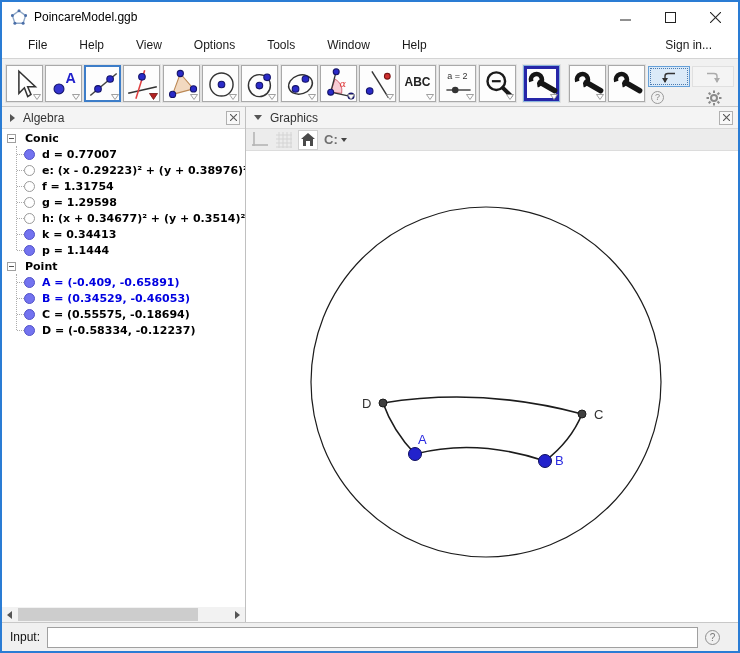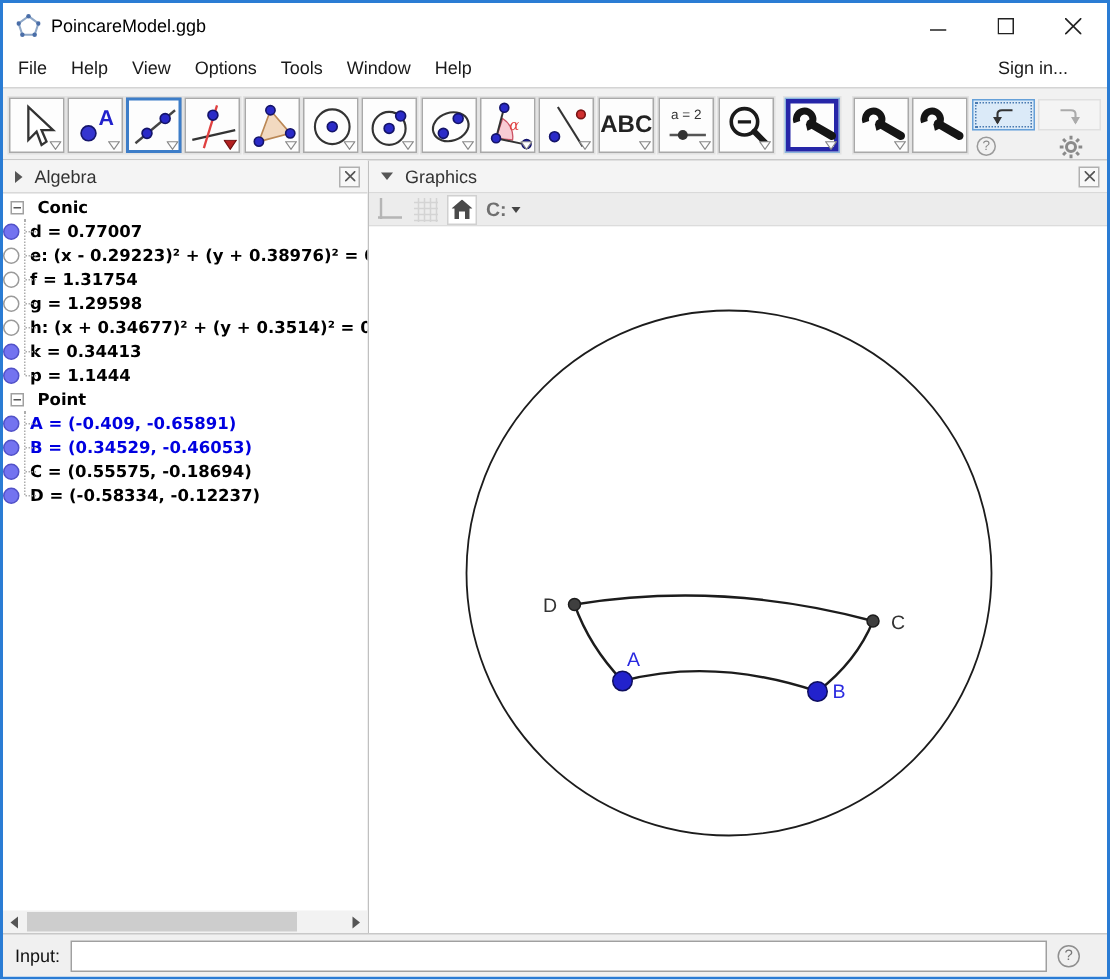--- a/index.html
+++ b/index.html
@@ -9,31 +9,31 @@
 
   
   .titlebar { height:30px; display:flex; align-items:center; padding-left:9px; background:#fff; flex:0 0 auto; }
   .gg-logo { width:16px; height:16px; margin-right:7px; }
   .title-text { font-size:12px; color:#000; }
   .win-controls { margin-left:auto; display:flex; align-items:center; height:100%; }
   .win-btn { width:45px; height:100%; display:flex; align-items:center; justify-content:center; }
 
   
   .menubar { height:26px; display:flex; align-items:center; background:#fff; font-size:12px; color:#1a1a1a; padding-left:2px; flex:0 0 auto; }
-  .menu-item { padding:0 8px; line-height:26px; }
+  .menu-item { padding:0 8px; line-height:26px;margin-left:16px; }
   .signin { margin-left:auto; padding-right:26px;text-align:right; }
 
   
   .toolbar { height:49px; background:#f1f1f1; border-top:1px solid #d4d4d4; border-bottom:1px solid #c9c9c9; position:relative; flex:0 0 auto; }
   .tbtn { position:absolute; top:6px; width:37px; height:37px; background:#fdfdfd; border:1px solid #a9a9a9; box-shadow:0 0 0 1px #e2e2e2; }
   .tbtn svg.icon { position:absolute; left:2px; top:2px; }
   .tbtn .dd { position:absolute; right:1px; bottom:1px; }
   .tbtn.sel-line { outline:2px solid #3d7dc8; outline-offset:-2px; }
   .tbtn.sel-wrench { border:1px solid #8ab4dc; outline:3px solid #2626a8; outline-offset:-4px; }
-  .abc-label { position:absolute; left:0; top:9px; width:100%; text-align:center; font-size:16px; font-weight:bold; color:#222; }
+  .abc-label { position:absolute; left:0; top:9px; width:100%; text-align:center; font-size:12px; font-weight:bold; color:#222; }
   .slider-label { position:absolute; left:0; top:5px; width:100%; text-align:center; font-size:9px; color:#333; }
   .undo-btn { position:absolute; top:7px; right:48px; width:42px; height:21px; background:#dbeaf8; border:1px solid #66a0d8; outline:1px dotted #4a7ab0; outline-offset:-3px; display:flex; align-items:center; justify-content:center; }
   .redo-btn { position:absolute; top:7px; right:4px; width:42px; height:21px; background:#f4f4f4; border:1px solid #e0e0e0; display:flex; align-items:center; justify-content:center; }
   .help-circ { position:absolute; top:32px; right:74px; width:13px; height:13px; border:1px solid #9a9a9a; border-radius:50%; font-size:9px; color:#8a8a8a; text-align:center; line-height:11px; }
   .gear { position:absolute; top:31px; right:16px; }
 
   
   .main { flex:1 1 auto; display:flex; min-height:0; }
   .algebra-panel { width:243px; flex:0 0 243px; background:#fff; position:relative; display:flex; flex-direction:column; }
   .vsep { width:1px; background:#c0c0c0; flex:0 0 1px; }
@@ -45,21 +45,21 @@
   .panel-title { font-size:12px; color:#333; }
   .close-box { margin-left:auto; width:14px; height:14px; border:1px solid #b0b0b0; background:#f8f8f8; display:flex; align-items:center; justify-content:center; }
 
   
   .tree { flex:1 1 auto; overflow:hidden; padding-top:1px; font-family:"DejaVu Sans", sans-serif; font-size:11px; font-weight:bold; }
   .group-header { height:16px; display:flex; align-items:center; padding-left:5px; white-space:nowrap; }
   .collapse-box { width:9px; height:9px; border:1px solid #a0a0a0; background:#fff; position:relative; margin-right:9px; flex:0 0 9px; }
   .collapse-box::after { content:""; position:absolute; left:1px; right:1px; top:3px; border-top:1px solid #555; }
   .tree-items { position:relative; }
   .tree-items::before { content:""; position:absolute; left:14px; top:0; bottom:8px; border-left:1px dotted #adadad; }
-  .arow { height:16px; display:flex; align-items:center; white-space:nowrap; overflow:hidden; position:relative; }
+  .arow { height:16px; display:flex; align-items:center; padding-left:22px; white-space:nowrap; overflow:hidden; position:relative; }
   .arow::before { content:""; position:absolute; left:15px; width:7px; top:8px; border-top:1px dotted #adadad; }
   .marble { width:11px; height:11px; border-radius:50%; flex:0 0 11px; margin-right:7px; }
   .marble.filled { background:#7373f0; border:1px solid #5252c8; }
   .marble.hollow { background:#fff; border:1px solid #9a9a9a; }
   .atext { color:#000; }
   .atext.blue { color:#0000e0; }
 
   
   .hscroll { height:15px; flex:0 0 15px; background:#f2f2f2; position:relative; }
   .sb-arrow { position:absolute; top:0; width:15px; height:15px; display:flex; align-items:center; justify-content:center; }

